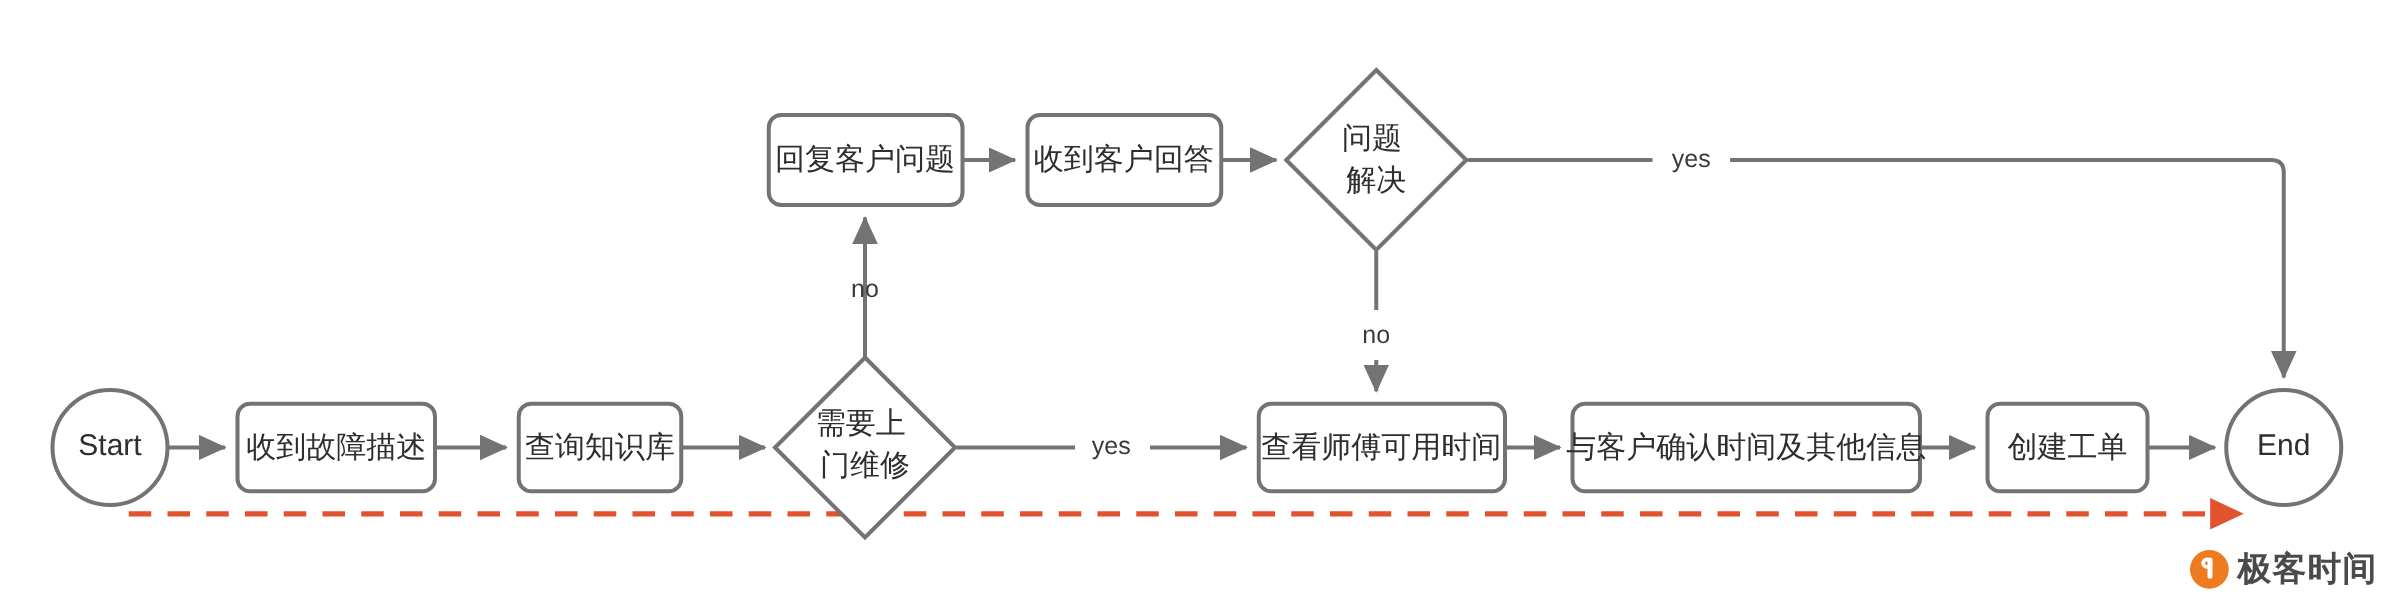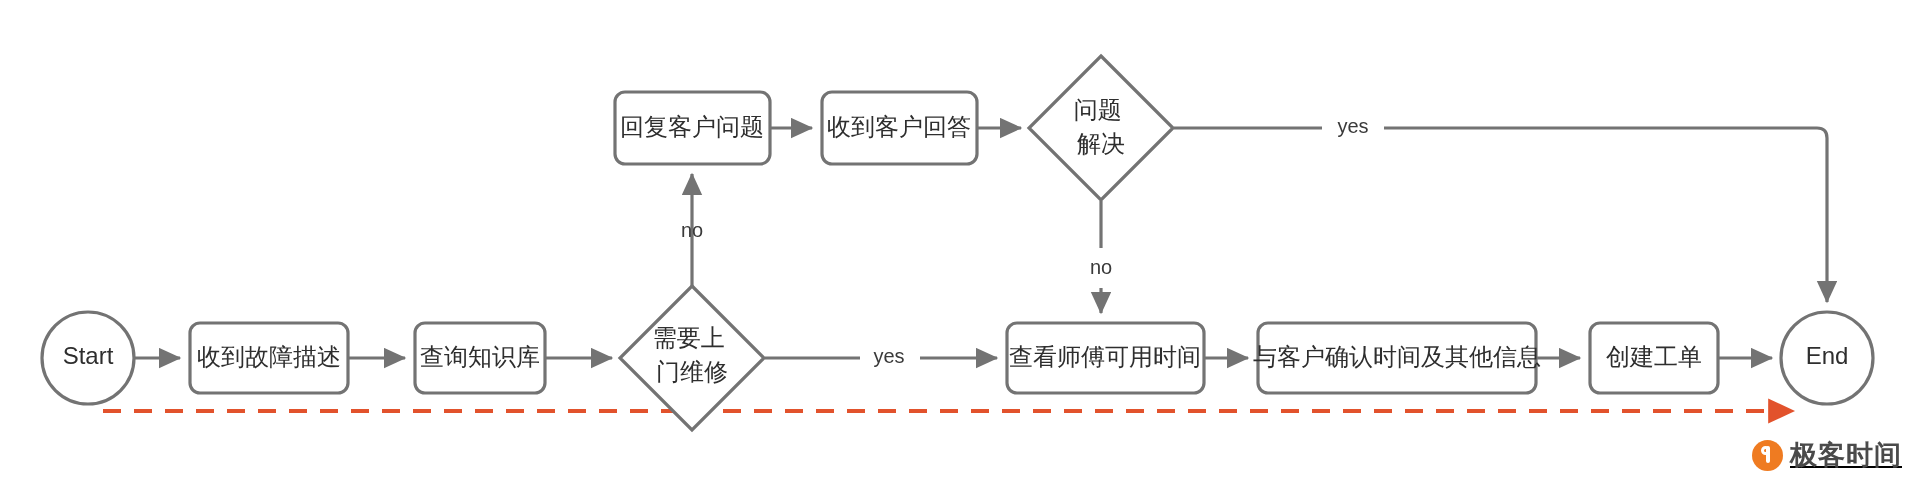--- a/index.html
+++ b/index.html
@@ -21,21 +21,21 @@
     font-size:20px;
   }
   .shape{fill:#ffffff;stroke:#737373;stroke-width:3.2;}
   .shape-circle{fill:#ffffff;stroke:#737373;stroke-width:3.2;}
   .edge{stroke:#737373;stroke-width:3.2;fill:none;}
   .edge-dashed{stroke:#e2522c;stroke-width:4.2;fill:none;stroke-dasharray:18 13;stroke-linecap:butt;}
 
   
   #watermark{
     position:absolute;left:1752px;top:440px;
-    display:flex;align-items:flex-start;gap:7px;text-decoration:underline;
+    display:flex;align-items:flex-start;gap:7px;
   }
   #wm-icon{
     width:31px;height:31px;border-radius:50%;
     background:#ef7b21;
     position:relative;flex:0 0 auto;
   }
   #wm-icon::before{
     content:"";position:absolute;left:13.5px;top:6px;
     width:4px;height:17px;background:#ffffff;border-radius:2px;
   }

